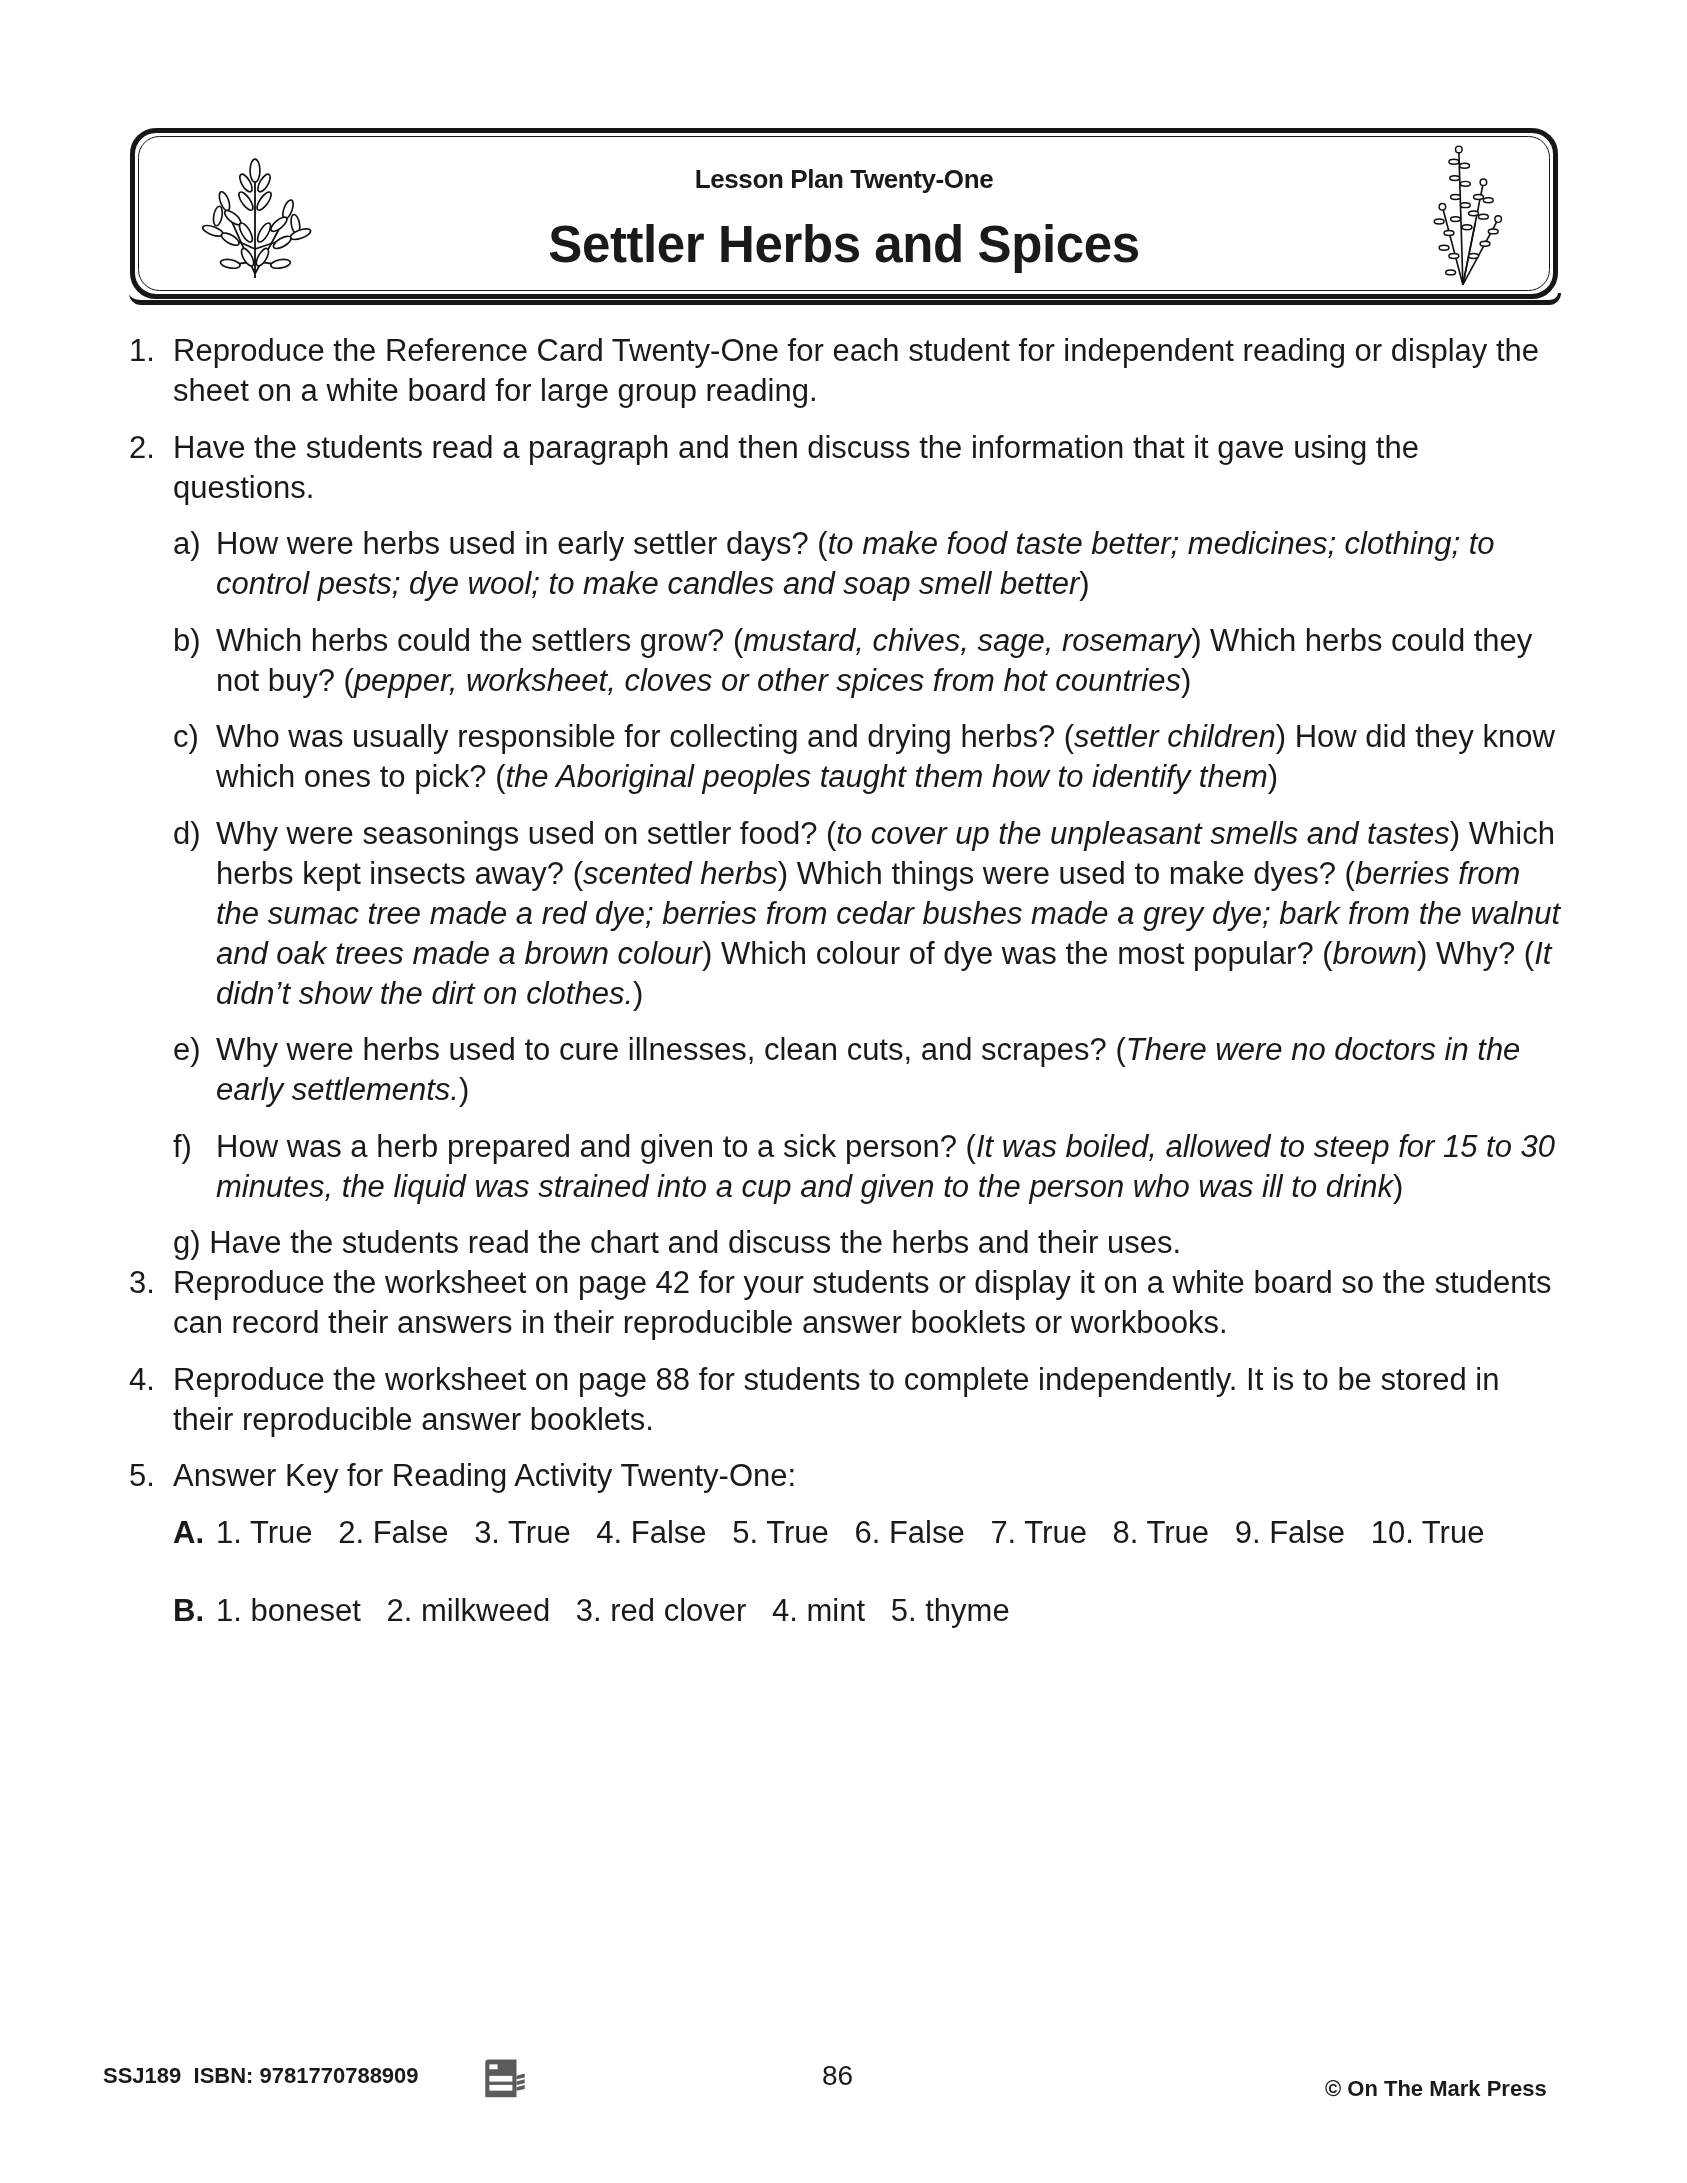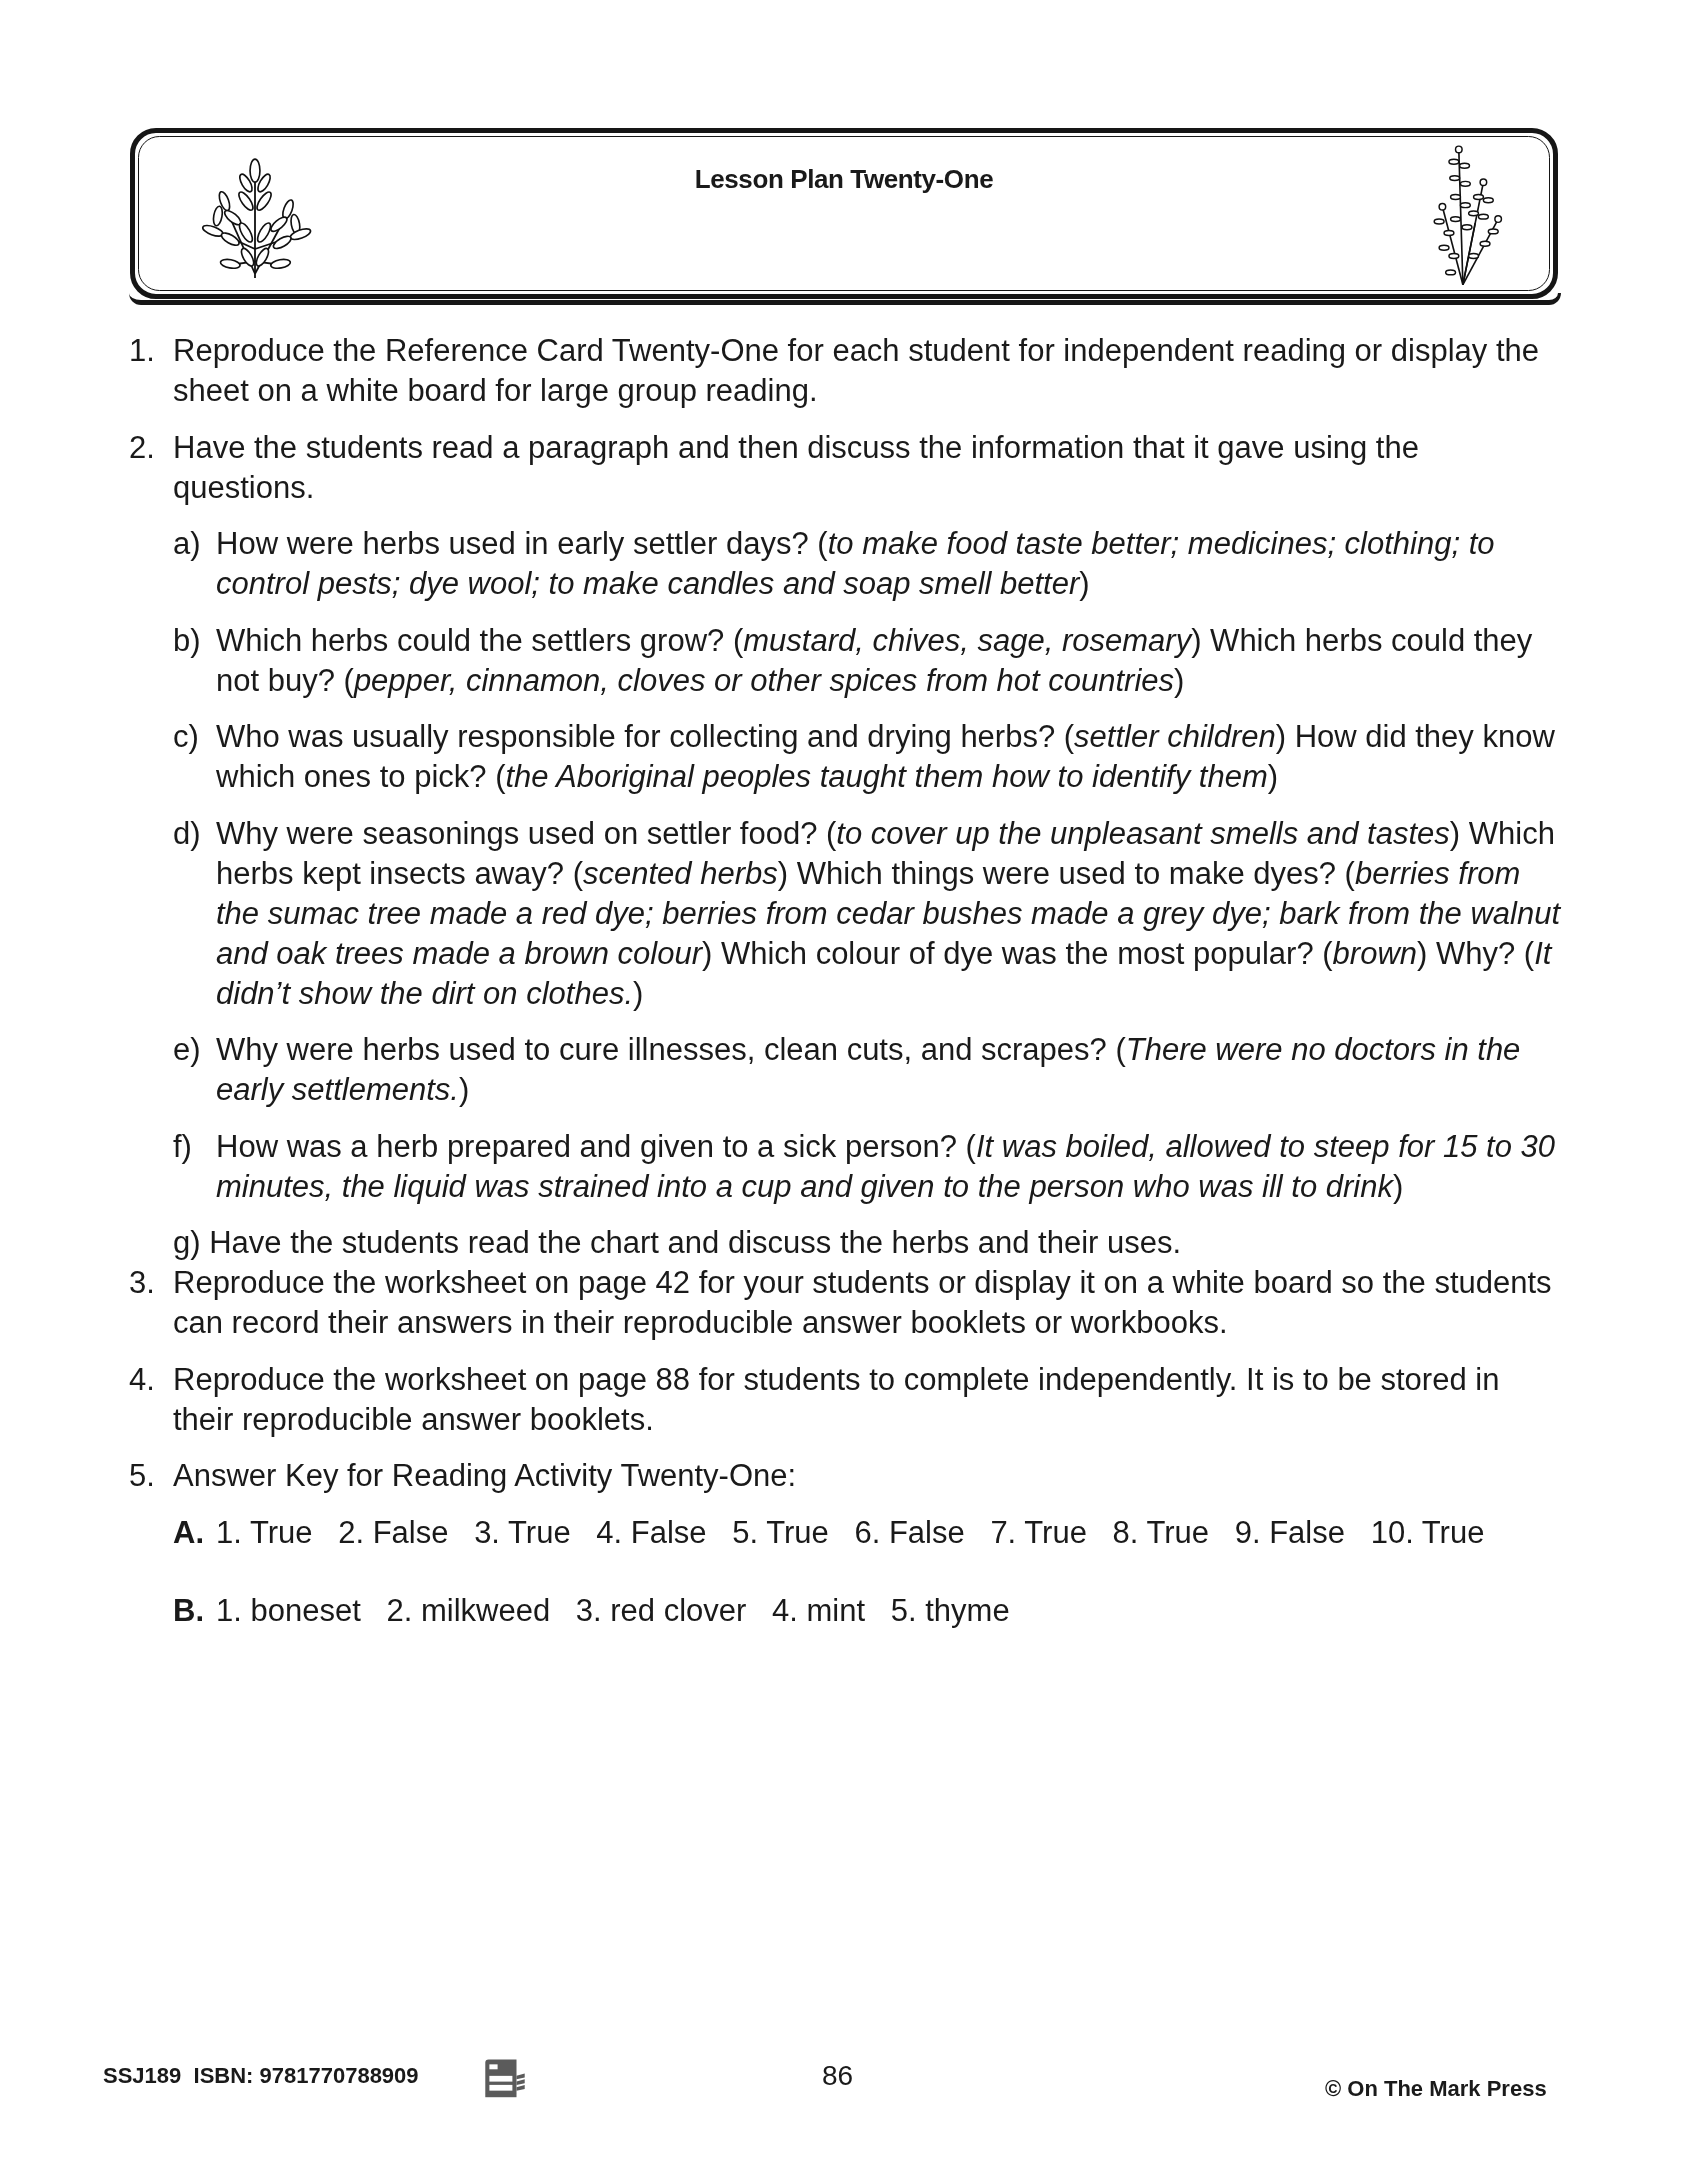--- a/index.html
+++ b/index.html
@@ -87,20 +87,21 @@
       <ellipse cx="64" cy="100" rx="5" ry="13" transform="rotate(-30 64 100)"></ellipse>
         <ellipse cx="86" cy="100" rx="5" ry="13" transform="rotate(30 86 100)"></ellipse>
       <ellipse cx="45" cy="138" rx="5" ry="12" transform="rotate(-80 45 138)"></ellipse>
         <ellipse cx="106" cy="138" rx="5" ry="12" transform="rotate(80 106 138)"></ellipse>
       <ellipse cx="66" cy="130" rx="5" ry="12" transform="rotate(-30 66 130)"></ellipse>
         <ellipse cx="84" cy="130" rx="5" ry="12" transform="rotate(30 84 130)"></ellipse>
     </g>
   </svg>
 
   <div class="lesson-label">Lesson Plan Twenty-One</div>
+  <div class="page-title">Settler Herbs and Spices</div>
 
   <svg class="plant-right" viewBox="0 0 100 180">
     <g fill="none" stroke="#111" stroke-width="2">
       <path d="M45 175 L40 10"></path>
         <path d="M45 175 L20 80"></path>
         <path d="M45 175 L70 50"></path>
         <path d="M45 175 L88 95"></path>
         <path d="M45 175 L60 100"></path>
     </g>
     <g fill="#fff" stroke="#111" stroke-width="1.8">
@@ -144,21 +145,21 @@
     <span>Have the students read a paragraph and then discuss the information that it gave using the questions.</span>
   </div>
 
   <div class="sub">
     <span class="letter">a)</span>
     <span>How were herbs used in early settler days? (</span><span class="ans">to make food taste better; medicines; clothing; to control pests; dye wool; to make candles and soap smell better</span><span>)</span>
   </div>
 
   <div class="sub">
     <span class="letter">b)</span>
-    <span>Which herbs could the settlers grow? (</span><span class="ans">mustard, chives, sage, rosemary</span><span>) Which herbs could they not buy? (</span><span class="ans">pepper, cinnamon, cloves or other spices from hot countries</span><span>)</span>
+    <span>Which herbs could the settlers grow? (</span><span class="ans">mustard, chives, sage, rosemary</span><span>) Which herbs could they not buy? (</span><span class="ans">pepper, worksheet, cloves or other spices from hot countries</span><span>)</span>
   </div>
 
   <div class="sub">
     <span class="letter">c)</span>
     <span>Who was usually responsible for collecting and drying herbs? (</span><span class="ans">settler children</span><span>) How did they know which ones to pick? (</span><span class="ans">the Aboriginal peoples taught them how to identify them</span><span>)</span>
   </div>
 
   <div class="sub">
     <span class="letter">d)</span>
     <span>Why were seasonings used on settler food? (</span><span class="ans">to cover up the unpleasant smells and tastes</span><span>) Which herbs kept insects away? (</span><span class="ans">scented herbs</span><span>) Which things were used to make dyes? (</span><span class="ans">berries from the sumac tree made a red dye; berries from cedar bushes made a grey dye; bark from the walnut and oak trees made a brown colour</span><span>) Which colour of dye was the most popular? (</span><span class="ans">brown</span><span>) Why? (</span><span class="ans">It didn’t show the dirt on clothes.</span><span>)</span>

